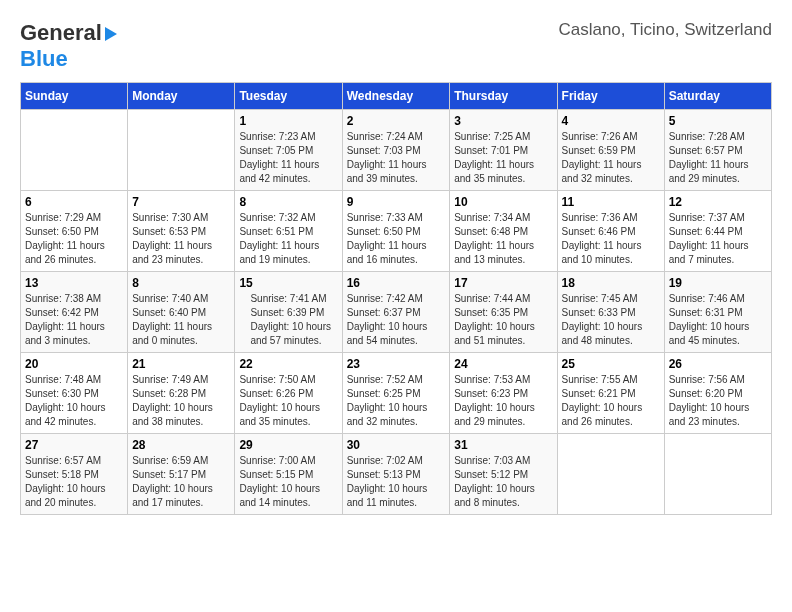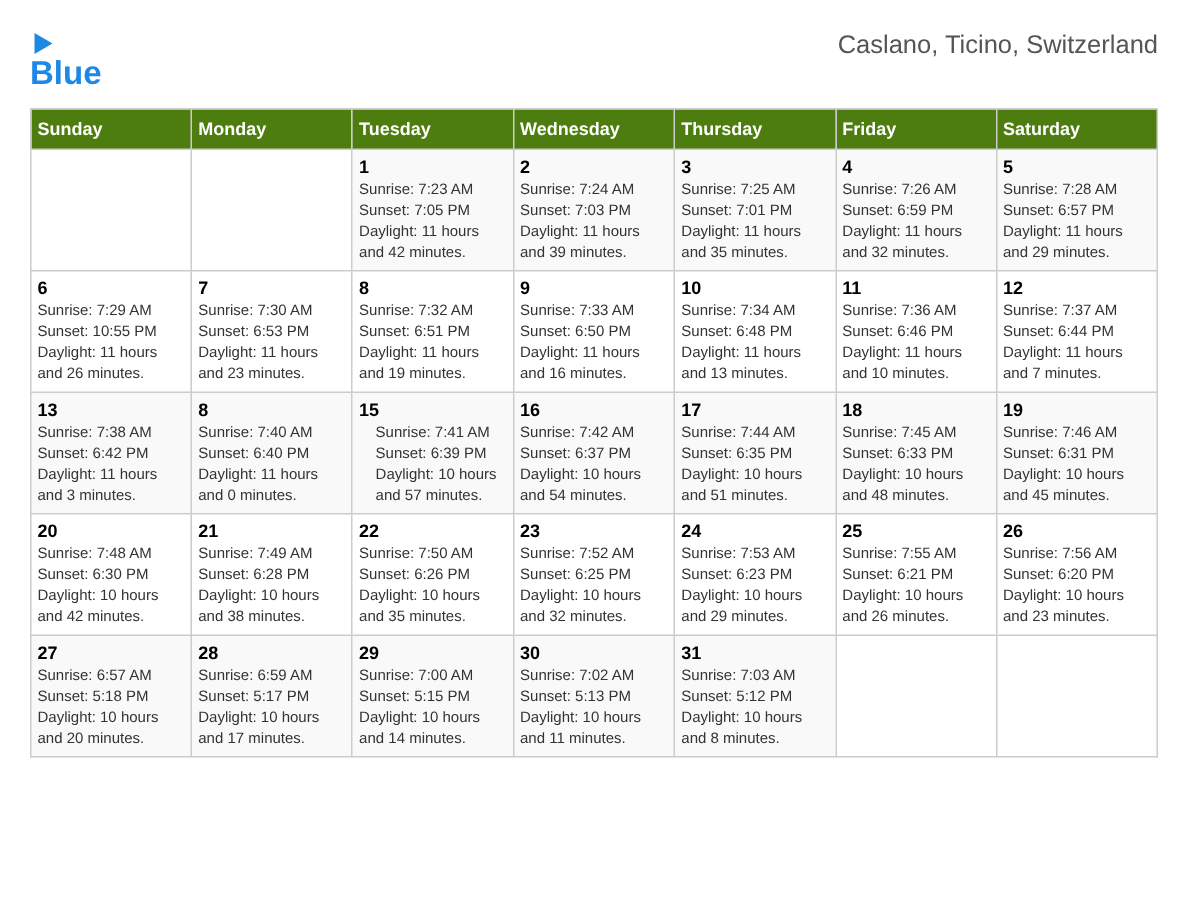--- a/index.html
+++ b/index.html
@@ -37,21 +37,21 @@
     .calendar-subtitle {
       font-size: 17px;
       color: #555;
     }
     table {
       width: 100%;
       border-collapse: collapse;
       font-size: 11px;
     }
     thead tr th {
-      background-color: #4d7c0f;
+      background-color: #1d4ed8;
       color: #fff;
       padding: 6px 4px;
       text-align: left;
       font-size: 12px;
       font-weight: bold;
       border: 1px solid #ccc;
     }
     tbody tr td {
       border: 1px solid #ccc;
       vertical-align: top;
@@ -75,20 +75,21 @@
       line-height: 1.4;
     }
     td.empty { background: #fff !important; }
   </style>
 </head>
 <body>
 
 <div class="header-section">
   <div class="logo">
     <div class="logo-line">
+      <span style="font-size:22px;font-weight:bold;color:#333;">General</span>
       <span style="display:inline-block;width:0;height:0;border-top:7px solid transparent;border-bottom:7px solid transparent;border-left:12px solid #1E88E5;margin-left:3px;margin-top:2px;"></span>
     </div>
     <div>
       <span style="font-size:22px;font-weight:bold;color:#1E88E5;">Blue</span>
     </div>
   </div>
   <div class="title-section">
     <div class="calendar-subtitle">Caslano, Ticino, Switzerland</div>
   </div>
 </div>
@@ -137,21 +138,21 @@
           <span class="day-number">5</span>
           <div class="day-info" style="white-space: pre-line;">Sunrise: 7:28 AM
 Sunset: 6:57 PM
 Daylight: 11 hours and 29 minutes.</div>
         </td>
       </tr>
       <tr>
         <td>
           <span class="day-number">6</span>
           <div class="day-info" style="white-space: pre-line;">Sunrise: 7:29 AM
-Sunset: 10:55 PM
+Sunset: 6:50 PM
 Daylight: 11 hours and 26 minutes.</div>
         </td>
         <td>
           <span class="day-number">7</span>
           <div class="day-info" style="white-space: pre-line;">Sunrise: 7:30 AM
 Sunset: 6:53 PM
 Daylight: 11 hours and 23 minutes.</div>
         </td>
         <td>
           <span class="day-number">8</span>

